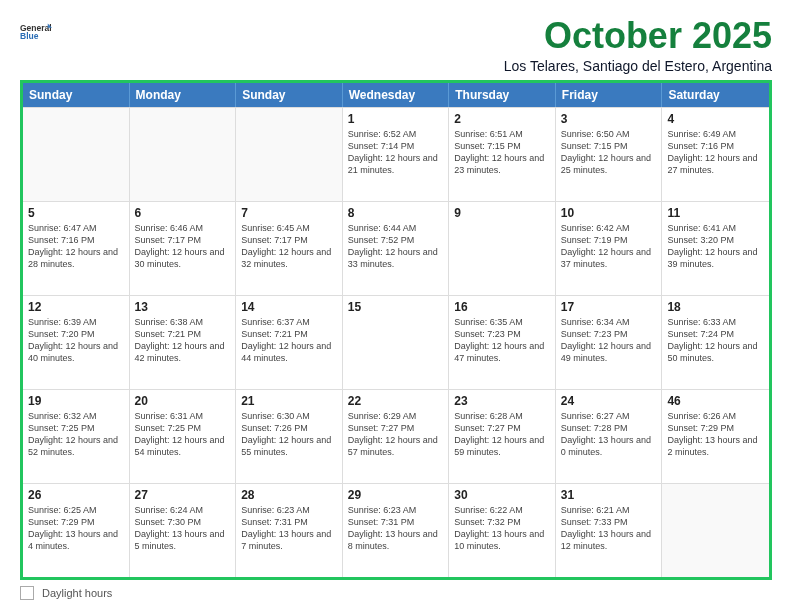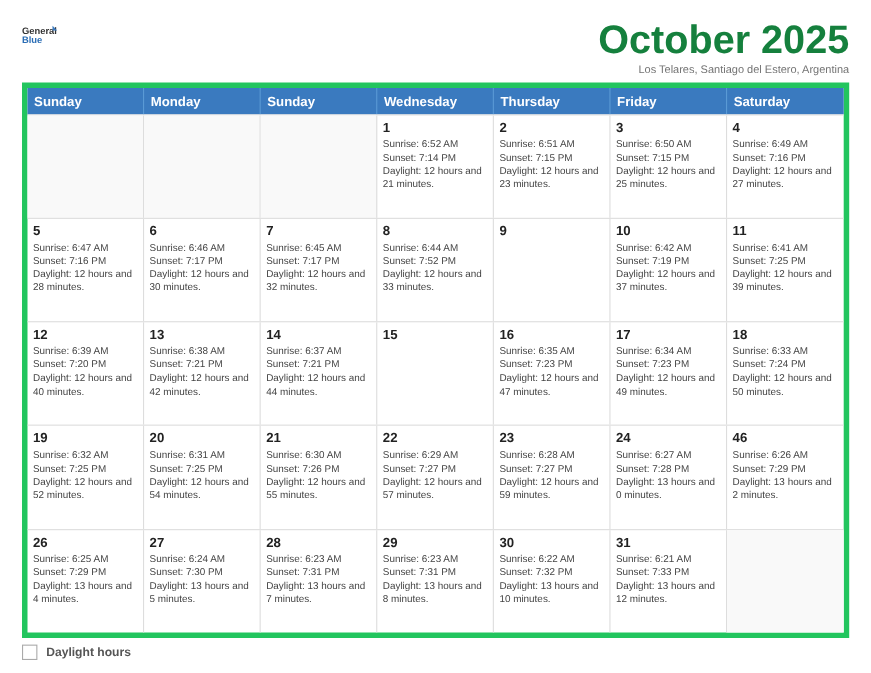--- a/index.html
+++ b/index.html
@@ -31,29 +31,29 @@
     .title-block {
       text-align: right;
     }
     .month-title {
       font-size: 36px;
       font-weight: bold;
       color: #15803d;
       line-height: 1.1;
     }
     .subtitle {
-      font-size: 10px;
-      color: #737373;
+      font-size: 14px;
+      color: #0f172a;
       margin-top: 2px;
     }
     .calendar {
       flex: 1;
       display: flex;
       flex-direction: column;
-      border: 5px solid #22c55e;
+      border: 3px solid #22c55e;
     }
     .cal-header-row {
       display: grid;
       grid-template-columns: repeat(7, 1fr);
       background: #3a7abf;
     }
     .cal-header-cell {
       color: #fff;
       font-weight: bold;
       font-size: 12px;
@@ -95,21 +95,20 @@
       color: #444;
       line-height: 1.35;
     }
     .footer {
       margin-top: 6px;
       display: flex;
       align-items: center;
       gap: 8px;
       font-size: 11px;
       color: #555;
-      font-weight: bold;
     }
     .footer-box {
       width: 14px;
       height: 14px;
       background: #fff;
       border: 1px solid #aaa;
       display: inline-block;
     }
   </style>
 </head>
@@ -209,21 +208,21 @@
           <div class="cal-cell">
             <div class="day-num">10</div>
             <div class="day-info">Sunrise: 6:42 AM
 Sunset: 7:19 PM
 Daylight: 12 hours
 and 37 minutes.</div>
           </div>
           <div class="cal-cell">
             <div class="day-num">11</div>
             <div class="day-info">Sunrise: 6:41 AM
-Sunset: 7:25 PM
+Sunset: 3:20 PM
 Daylight: 12 hours
 and 39 minutes.</div>
           </div>
         </div>
         <div class="cal-row">
           <div class="cal-cell">
             <div class="day-num">12</div>
             <div class="day-info">Sunrise: 6:39 AM
 Sunset: 7:20 PM
 Daylight: 12 hours

